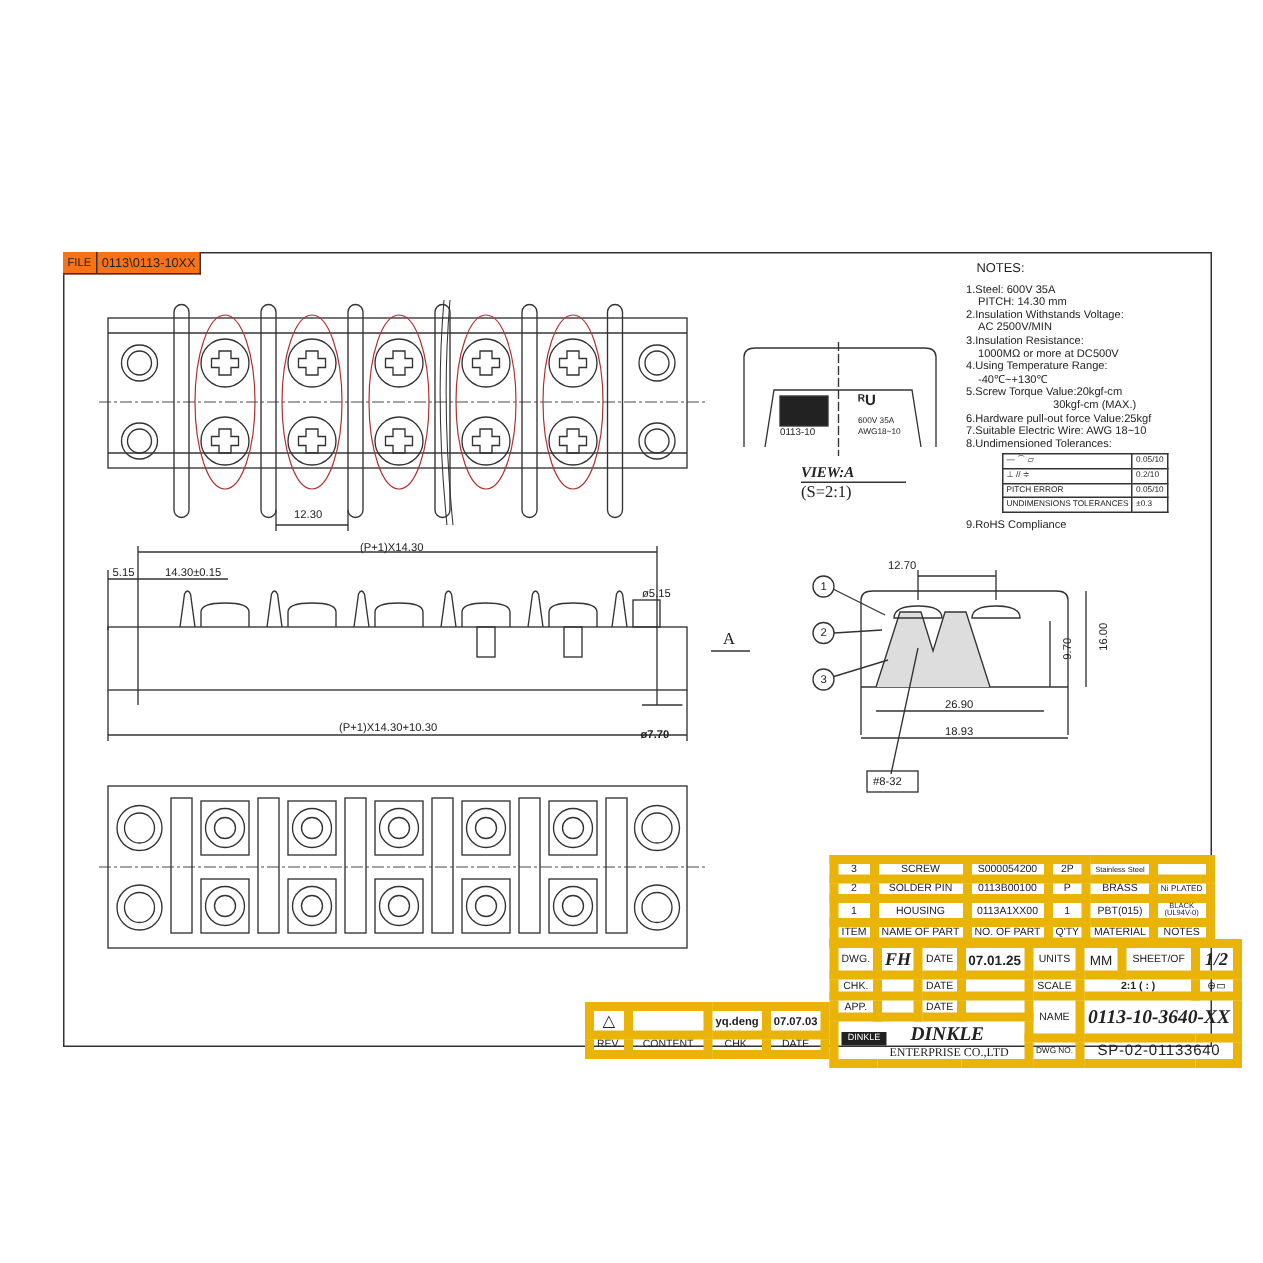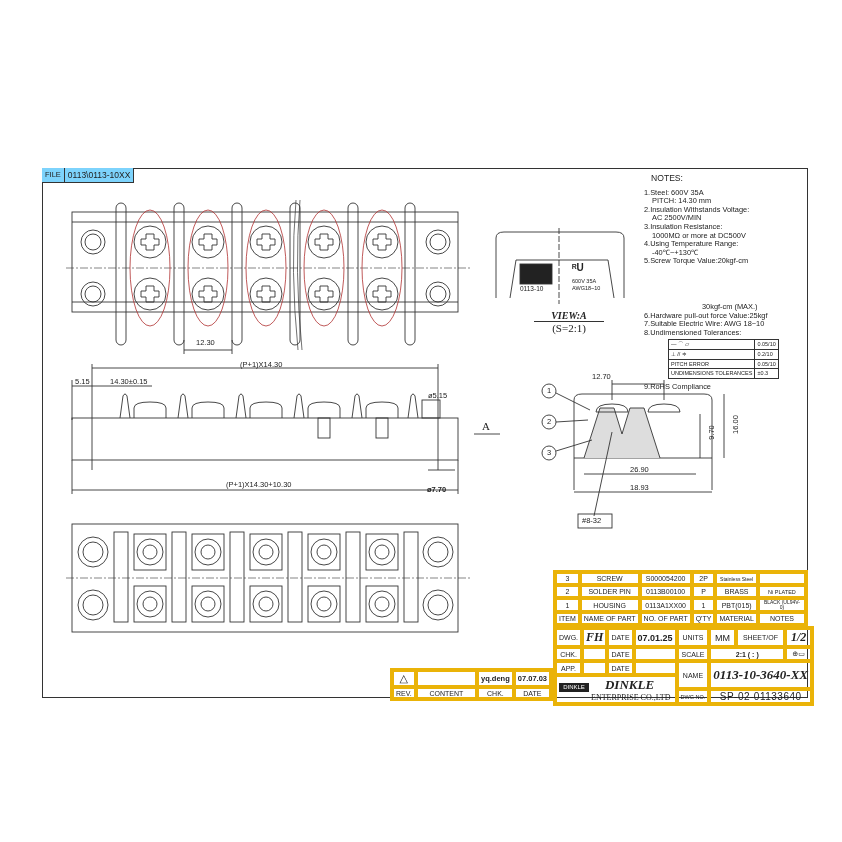--- a/index.html
+++ b/index.html
@@ -1,34 +1,34 @@
 <!DOCTYPE html>
 <html><head>
 <meta charset="utf-8">
 <style>
   html,body{margin:0;padding:0;background:#fff;}
   body{width:842px;height:842px;position:relative;overflow:hidden;font-family:"Liberation Sans",sans-serif;color:#222;}
   .frame{position:absolute;left:42px;top:168px;width:766px;height:530px;border:1.3px solid #333;box-sizing:border-box;}
-  .file-box{position:absolute;left:42px;top:168px;height:14px;border:1px solid #333;border-top:none;border-left:none;display:flex;font-size:8.5px;line-height:14px;background:#7dd3fc;}
+  .file-box{position:absolute;left:42px;top:168px;height:14px;border:1px solid #333;border-top:none;border-left:none;display:flex;font-size:8.5px;line-height:14px;background:#f97316;}
   .file-box span{padding:0 3px;}
   .file-box .lbl{border-right:1px solid #333;}
   svg.draw{position:absolute;left:0;top:0;}
   .notes{position:absolute;left:632px;top:174px;width:175px;font-size:7.4px;line-height:8.6px;color:#222;}
   .notes .hd{font-size:8.6px;margin-bottom:6px;padding-left:19px;}
   .notes .it{padding-left:12px;}
   .notes .sub{padding-left:20px;}
-  .notes .right{padding-left:70px;margin-top:37px;}
+  .notes .right{padding-left:70px;}
   .tol{margin:2px 0 4px 36px;border-collapse:collapse;font-size:5.5px;}
   .tol td{border:1px solid #333;padding:0 2px;height:8px;}
-  .view-a{position:absolute;left:534px;top:310px;width:70px;text-align:center;font-family:"Liberation Serif",serif;font-weight:bold;font-size:10px;}
+  .view-a{position:absolute;left:534px;top:310px;width:70px;font-family:"Liberation Serif",serif;font-weight:bold;font-size:10px;}
   .view-a .t{border-bottom:1px solid #333;font-style:italic;}
   .view-a .s{font-weight:normal;font-size:11px;}
   .lbl{font-size:7.5px;}
   .tb{position:absolute;border-collapse:collapse;font-size:7px;color:#222;}
-  .tb td{border:4px solid #eab308;padding:0 2px;white-space:nowrap;text-align:center;margin-top:48px;}
+  .tb td{border:6px solid #eab308;padding:0 2px;white-space:nowrap;text-align:center;margin-top:48px;}
   .big{font-family:"Liberation Serif",serif;font-style:italic;font-weight:bold;font-size:12px;}
   .dwg{font-size:10px;letter-spacing:0.5px;}
   .dinkle-logo{display:inline-block;width:30px;height:9px;background:#222;color:#fff;font-size:6px;line-height:9px;text-align:center;}
 </style>
 </head>
 <body>
 
 <div class="frame"></div>
 <div class="file-box">
   <span class="lbl">FILE</span>

